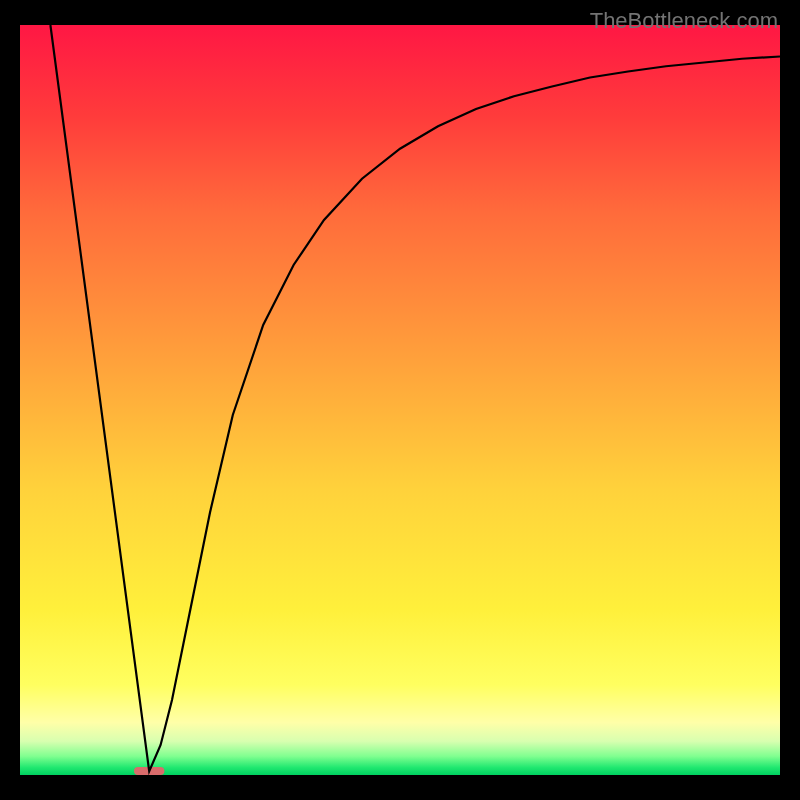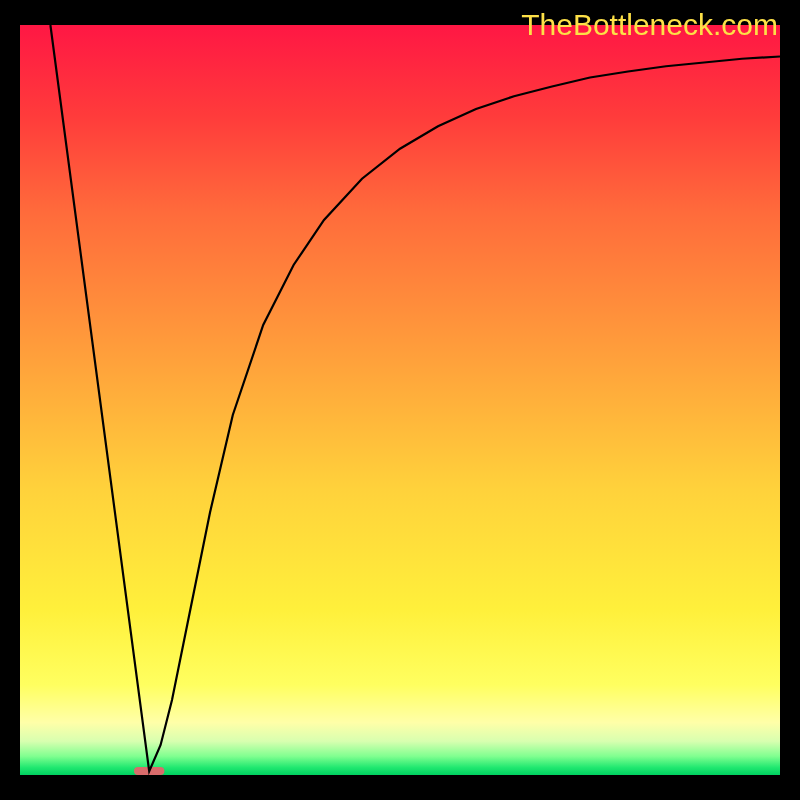--- a/index.html
+++ b/index.html
@@ -1,17 +1,17 @@
 <!DOCTYPE html>
 <html><head>
   <meta charset="utf-8">
   <style>
     body { margin: 0; padding: 0; background: #000; }
     #container { width: 800px; height: 800px; position: relative; background: #000; }
-    #watermark { position: absolute; top: 8px; right: 22px; font-family: Arial, sans-serif; font-size: 30px; color: #fde047; z-index: 10; }
+    #watermark { position: absolute; top: 8px; right: 22px; font-family: Arial, sans-serif; font-size: 22px; color: #737373; z-index: 10; }
     #chart { position: absolute; left: 20px; top: 25px; width: 760px; height: 750px; }
   </style>
 </head>
 <body>
 
 <div id="container">
   <div id="watermark">TheBottleneck.com</div>
   <svg id="chart" viewBox="0 0 760 750" preserveAspectRatio="none">
     <defs>
       <linearGradient id="bg-grad" x1="0" y1="0" x2="0" y2="1">

